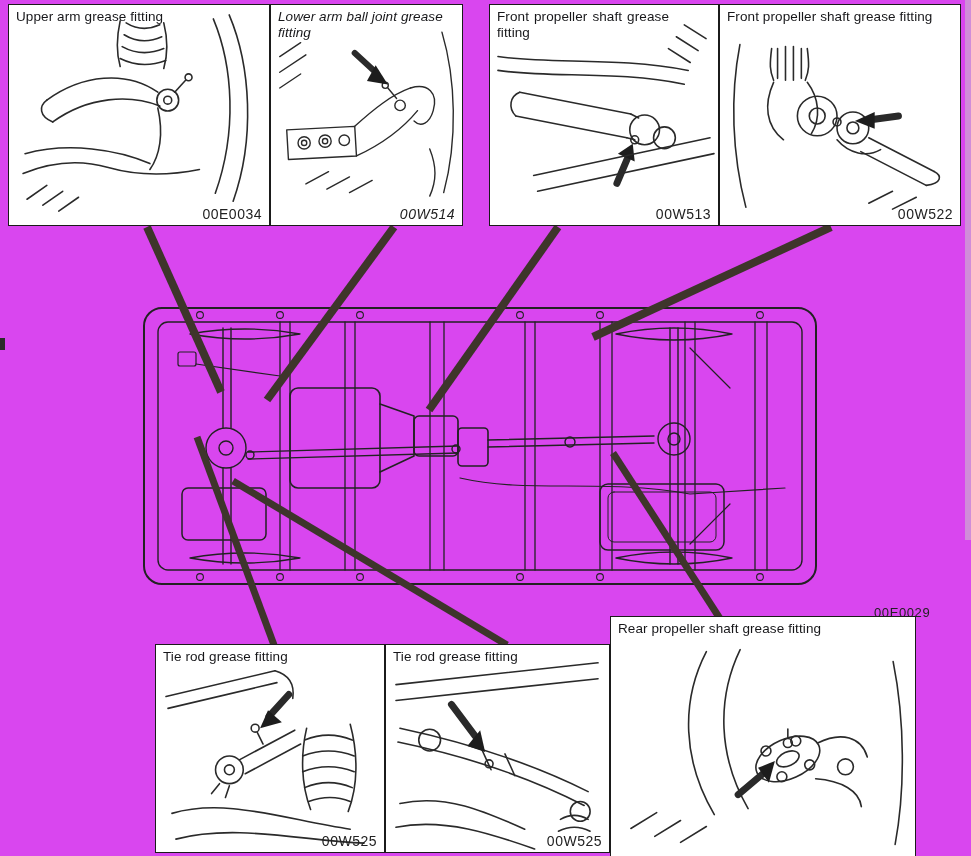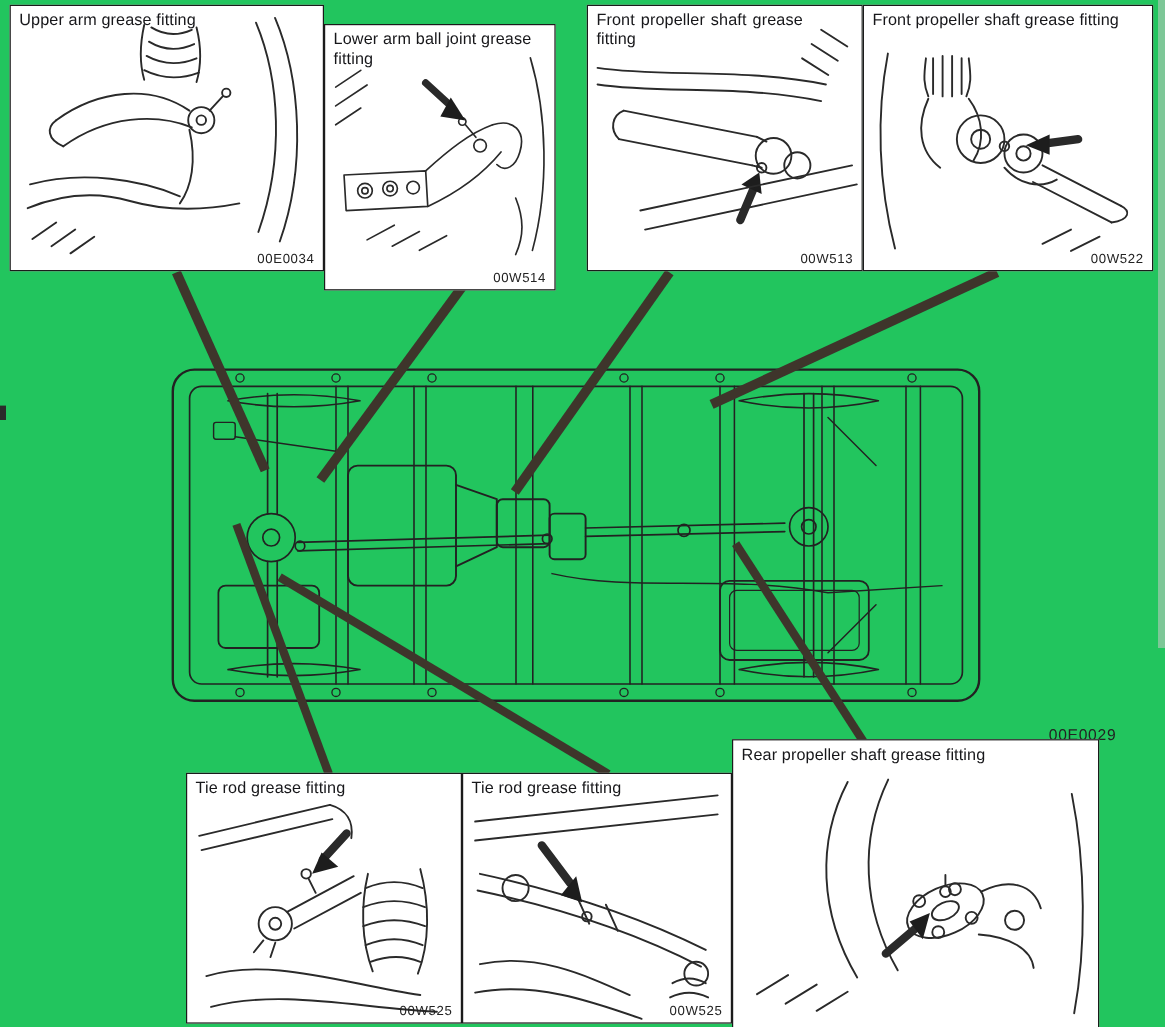--- a/index.html
+++ b/index.html
@@ -1,31 +1,31 @@
 <!DOCTYPE html>
 <html><head>
 <meta charset="utf-8">
 <style>
   html,body{margin:0;padding:0;background:#e8e8e6;}
   #page{
     position:relative;width:971px;height:856px;margin:0 auto;
-    background:#22c55e;overflow:hidden;
+    background:#d946ef;overflow:hidden;
     font-family:"Liberation Sans", sans-serif;color:#1a1a1a;
   }
   .panel{
     position:absolute;background:#ffffff;border:1.6px solid #1b1b1b;
     box-sizing:border-box;z-index:10;
   }
   .panel-title{
     position:absolute;top:4px;left:7px;font-size:13.5px;line-height:1.2;
     color:#17171a;z-index:3;letter-spacing:.1px;
   }
   .panel-title.justify{text-align:justify;}
   .panel-code{
-    position:absolute;bottom:3px;right:7px;font-size:11px;letter-spacing:.5px;
+    position:absolute;bottom:3px;right:7px;font-size:14px;letter-spacing:.5px;
     color:#222;z-index:3;font-family:"Liberation Sans", sans-serif;
   }
   .sketch{position:absolute;left:0;top:0;width:100%;height:100%;}
   .sketch g.art{stroke:#2a2a2a;fill:none;stroke-width:1.6;stroke-linecap:round;stroke-linejoin:round;}
   #chassis-art{position:absolute;left:130px;top:288px;width:710px;height:315px;z-index:1;}
   #chassis-art g.frame{stroke:#222;fill:none;stroke-linecap:round;stroke-linejoin:round;}
   #leader-lines{position:absolute;left:0;top:0;width:971px;height:856px;z-index:5;pointer-events:none;}
   #chassis-code{
     position:absolute;left:874px;top:605px;font-size:13px;letter-spacing:.6px;color:#222;z-index:2;
   }
@@ -57,21 +57,21 @@
         <path d="M222,10 C244,62 248,136 226,198"></path>
         <path d="M16,150 C60,138 110,146 142,160"></path>
         <path d="M14,170 q44,-18 86,-6 q42,12 92,2"></path>
         <path d="M18,196 l20,-14 M34,202 l20,-14 M50,208 l20,-14"></path>
         <path d="M150,104 C156,130 152,152 142,166"></path>
       </g>
     </svg>
     <div class="panel-code">00E0034</div>
   </div>
 
-  <div class="panel" style="left:270px;top:20px;width:193px;height:222px;">
+  <div class="panel" style="left:270px;top:4px;width:193px;height:222px;font-style:italic;">
     <div class="panel-title" style="max-width:198px;">Lower arm ball joint grease fitting</div>
     <svg class="sketch" viewBox="0 0 219 222">
       <g class="art">
         <path d="M10,44 l24,-16 M10,62 l30,-20 M10,80 l24,-16"></path>
         <path d="M18,128 L96,124 L98,158 L20,162 Z"></path>
         <circle cx="38" cy="143" r="7"></circle>
           <circle cx="38" cy="143" r="3"></circle>
         <circle cx="62" cy="141" r="7"></circle>
           <circle cx="62" cy="141" r="3"></circle>
         <circle cx="84" cy="140" r="6"></circle>

